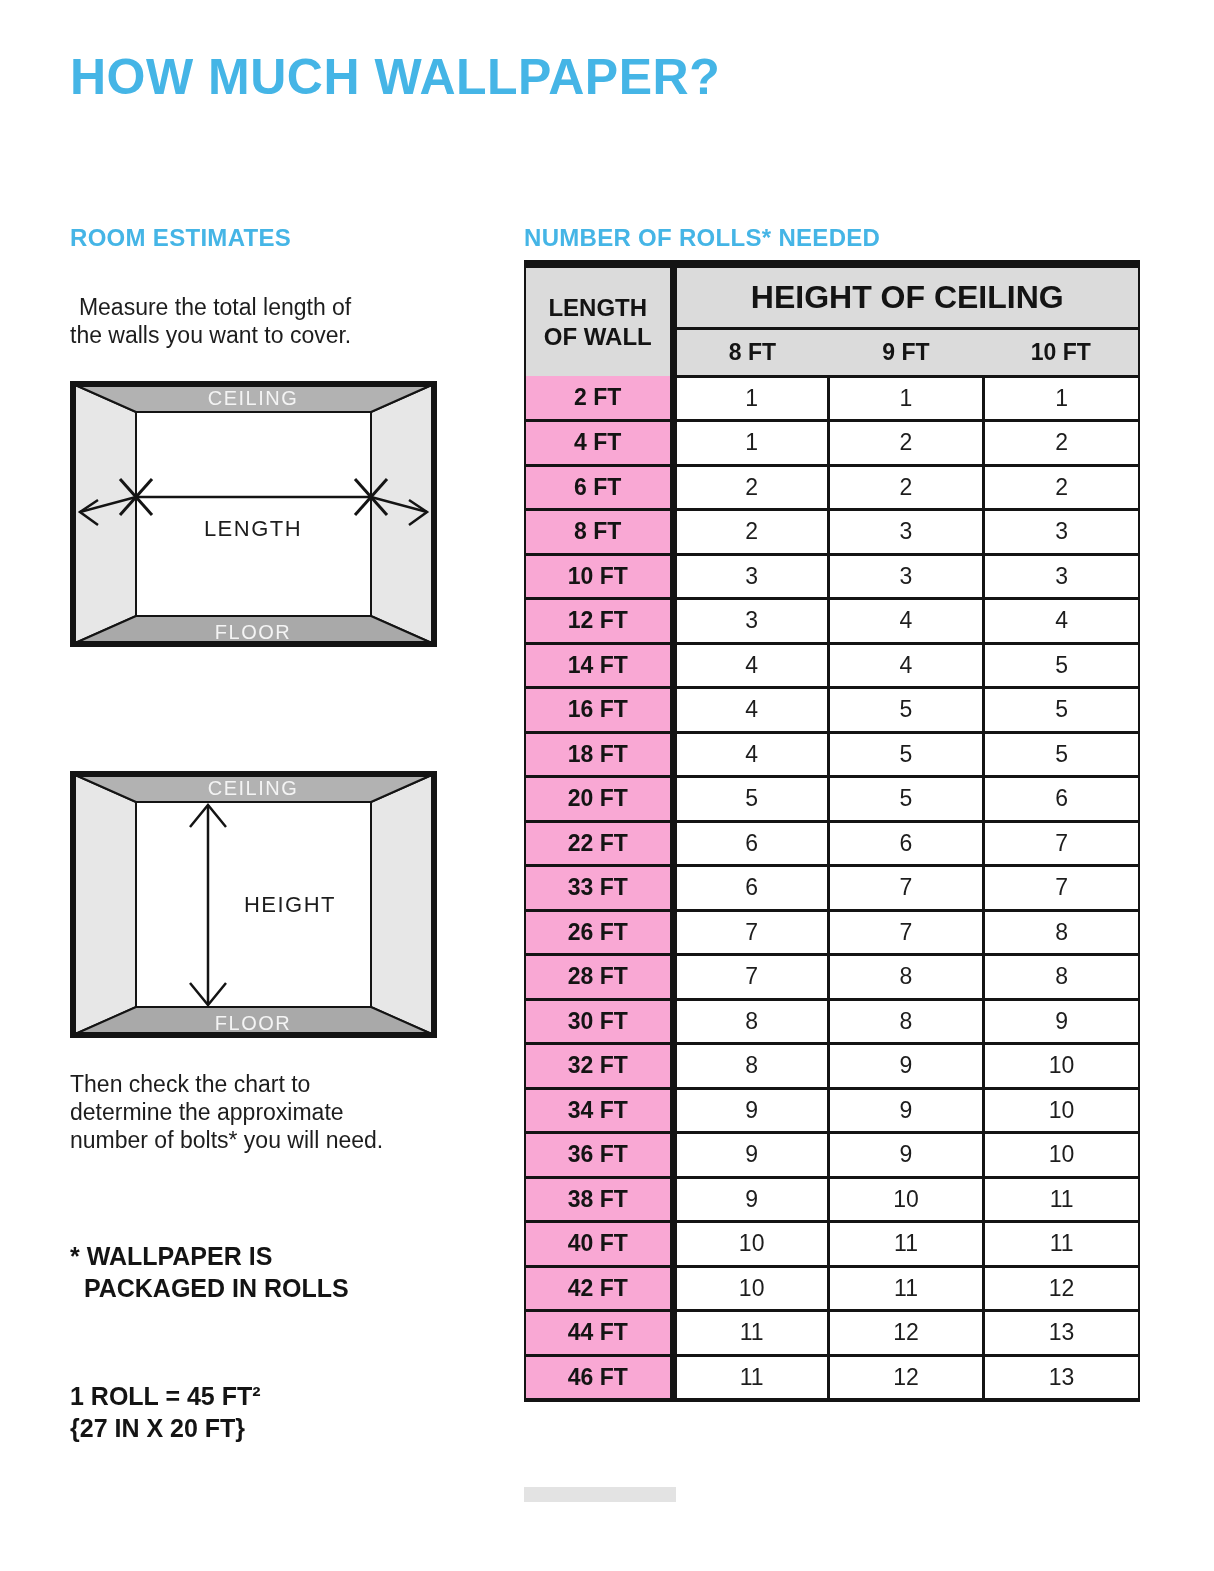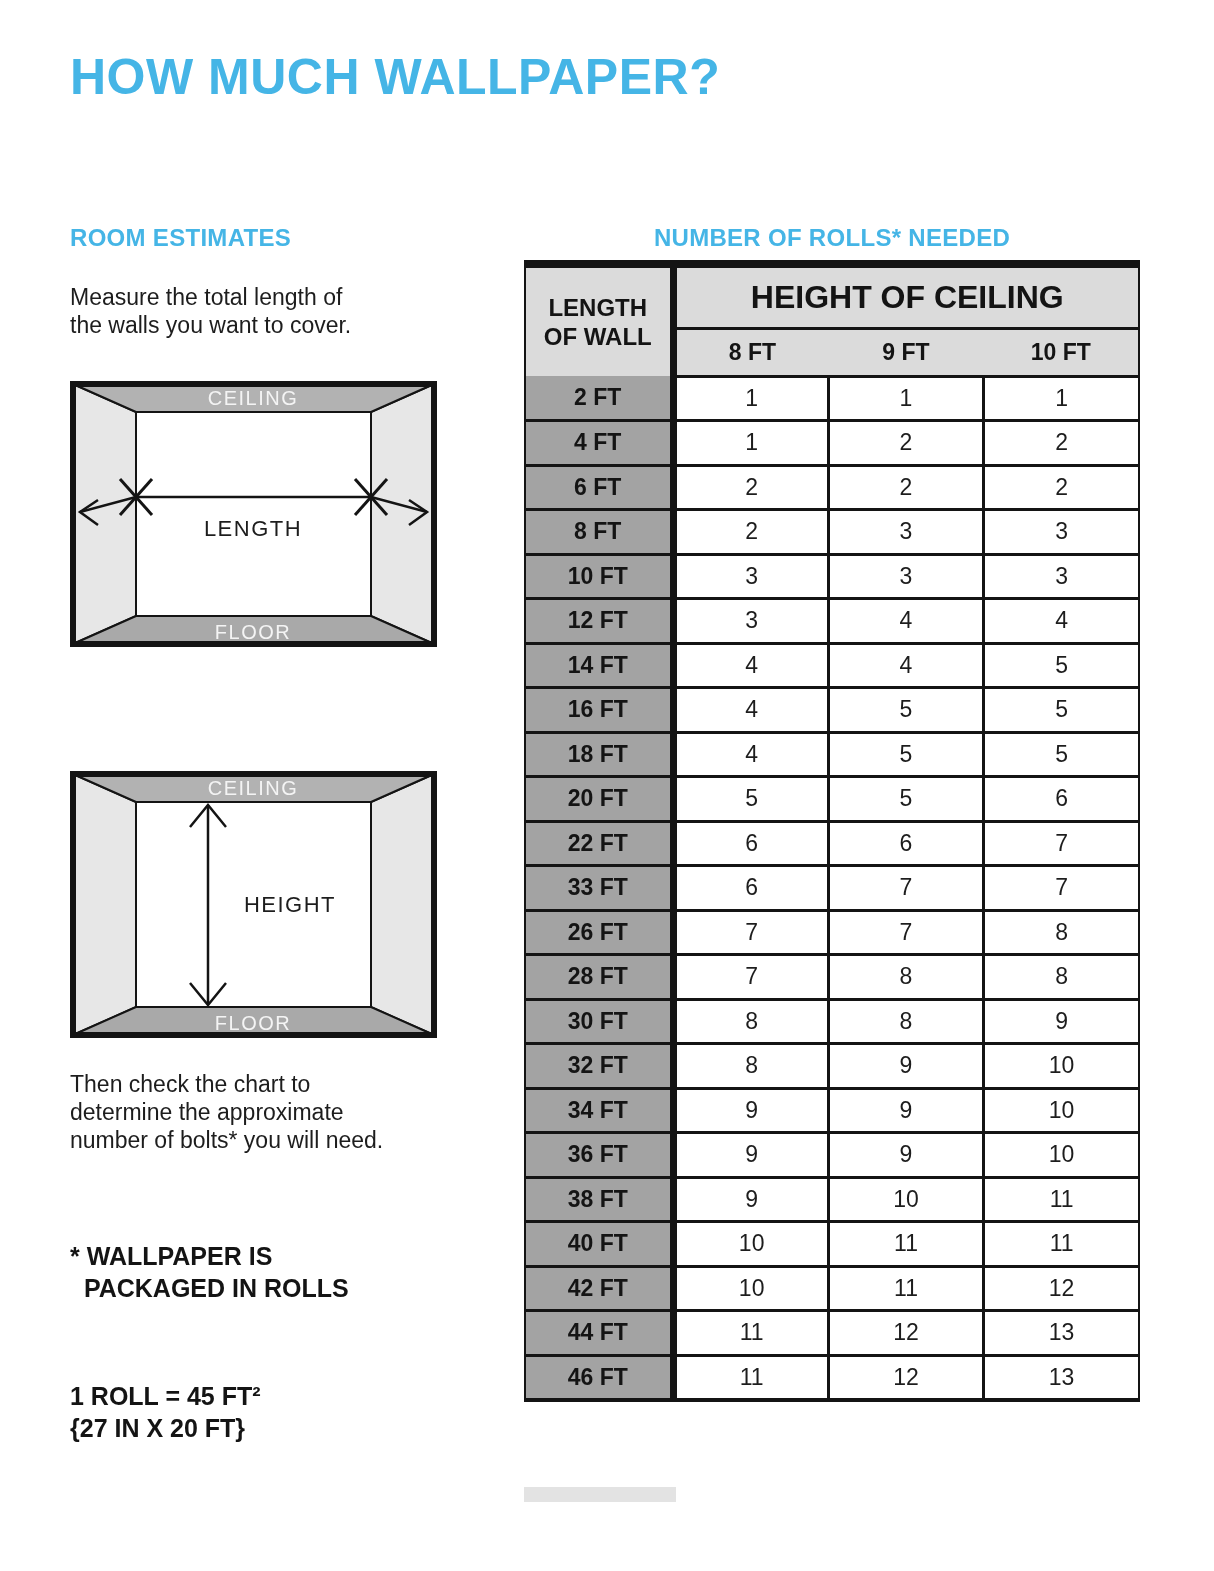--- a/index.html
+++ b/index.html
@@ -11,26 +11,26 @@
   .page-title {
     position:absolute; left:70px; top:48px;
     font-size:50px; font-weight:bold; color:#45b5e6; letter-spacing:0.5px;
     white-space:nowrap;
   }
   .section-heading {
     position:absolute; font-size:24px; font-weight:bold; color:#45b5e6;
     letter-spacing:0.3px; white-space:nowrap;
   }
   #room-estimates-heading { left:70px; top:224px; }
-  #rolls-heading { left:524px; top:224px; width:616px; text-align:center; }
+  #rolls-heading { left:524px; top:224px; width:616px; }
   .body-text {
     position:absolute; left:70px; font-size:23px; line-height:28px;
     color:#1d1d1d; white-space:pre-line;
   }
-  #instruction-length { top:283px; }
+  #instruction-length { top:293px;text-align:right; }
   #instruction-height { top:678px; }
   #instruction-chart  { top:1070px; }
   .footnote-text {
     position:absolute; left:70px; font-size:25px; line-height:32px;
     font-weight:bold; color:#141414; white-space:pre-wrap;
   }
   #footnote-rolls { top:1240px; }
   #roll-spec      { top:1380px; }
   .diagram { position:absolute; left:70px; }
   #room-length-diagram { top:381px; }
@@ -54,21 +54,21 @@
     background:#dbdbdb; border-bottom:3px solid #141414;
     font-size:32px; font-weight:bold; color:#141414; height:64px;
   }
   tr.subhead th {
     background:#dbdbdb; border-bottom:3px solid #141414;
     font-size:23px; font-weight:bold; color:#141414; height:48px;
   }
   tbody td { height:44.5px; border-bottom:3px solid #141414; font-size:23px; color:#1d1d1d; }
   tbody tr:last-child td { border-bottom:none; }
   tbody td.label {
-    background:#a3a3a3; font-weight:bold; color:#141414;
+    background:#f9a8d4; font-weight:bold; color:#141414;
     border-right:7px solid #141414;
   }
   tbody td.val + td.val { border-left:3px solid #141414; }
   .table-tail {
     position:absolute; left:524px; top:1487px; width:152px; height:15px;
     background:#e3e3e3;
   }
 </style>
 </head>
 <body>

